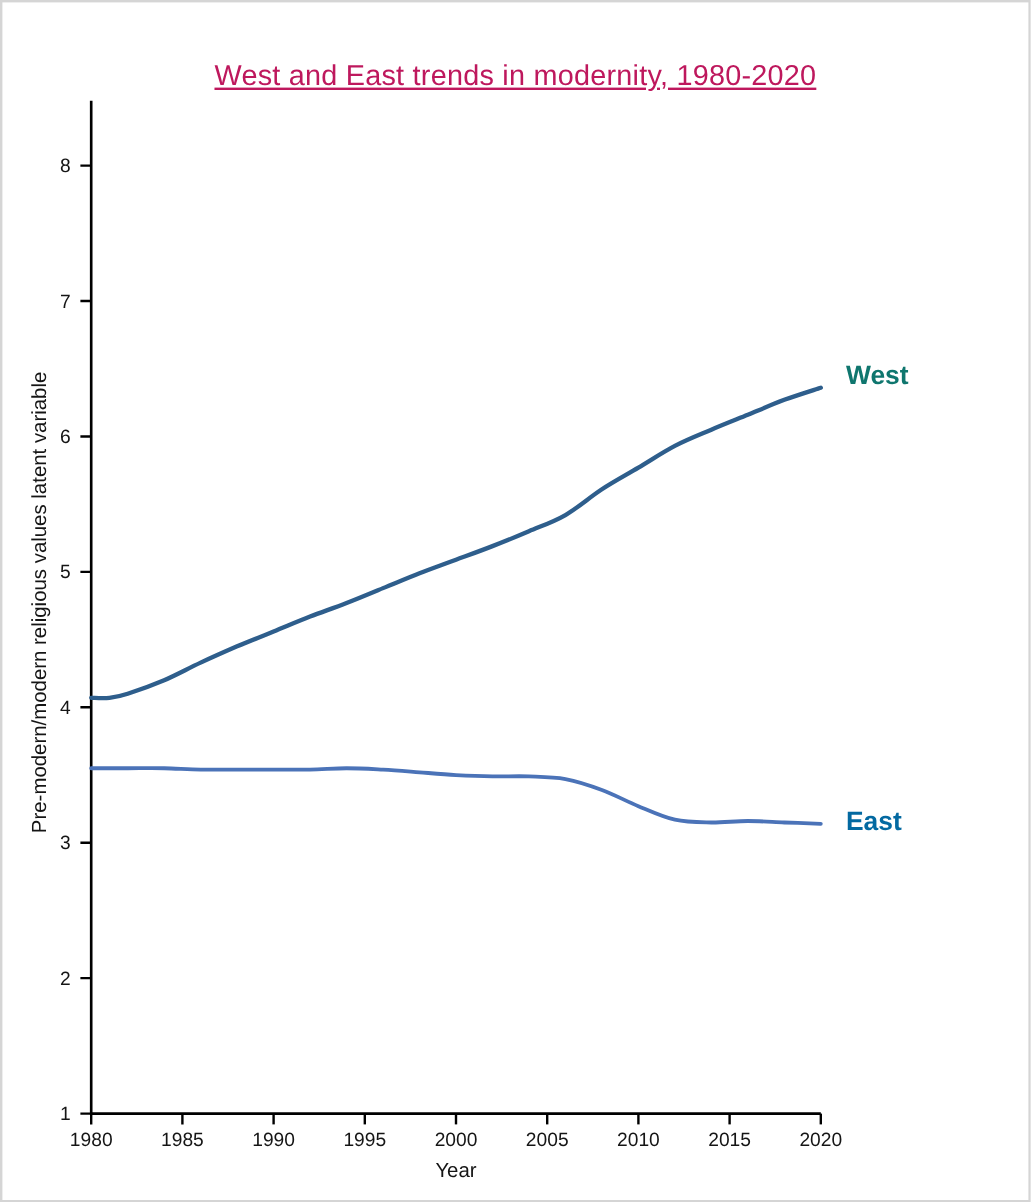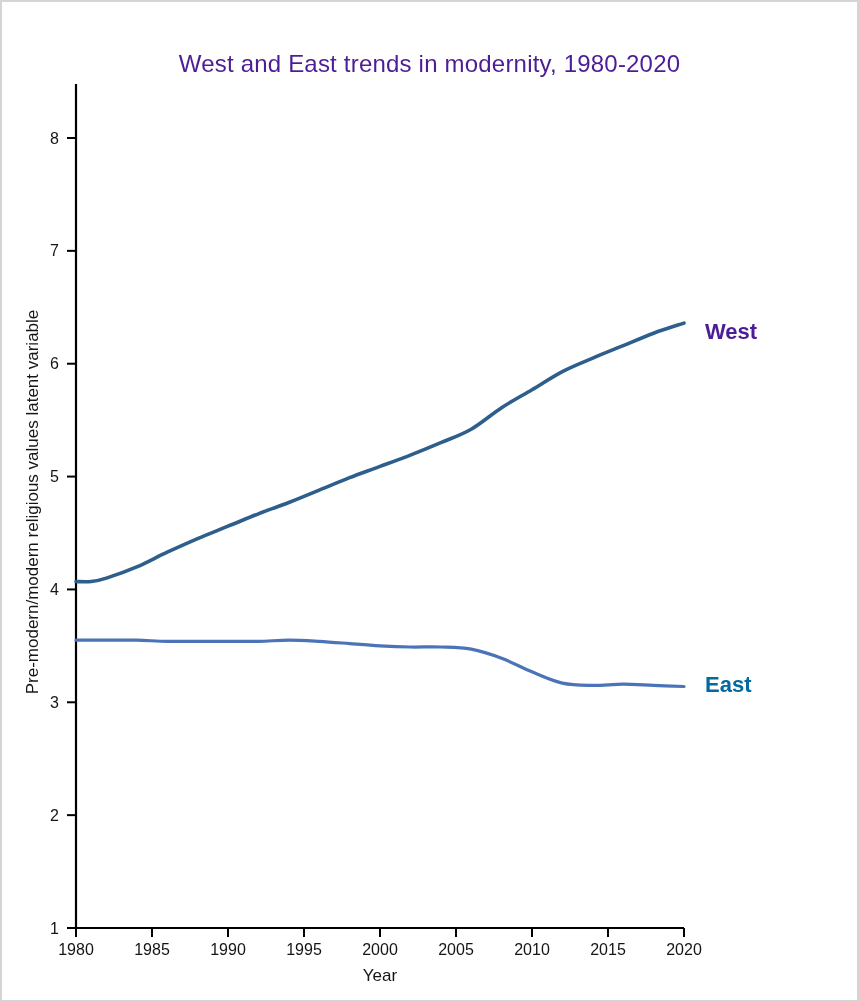--- a/index.html
+++ b/index.html
@@ -18,22 +18,23 @@
     font-family: "Liberation Sans", sans-serif;
   }
   .chart-title {
     position: absolute;
     top: 48px;
     left: 0;
     width: 100%;
     text-align: center;
     font-size: 24px;
     letter-spacing: 0.2px;
-    color: #4c1d95;
+    color: #be185d;
     white-space: nowrap;
+    text-decoration: underline;
   }
   .y-axis-title {
     position: absolute;
     top: 500px;
     left: 31px;
     transform: translate(-50%, -50%) rotate(-90deg);
     white-space: nowrap;
     font-size: 17px;
     color: #151515;
   }
@@ -102,15 +103,15 @@
       <line x1="606" y1="926" x2="606" y2="935" stroke="#000000" stroke-width="2"></line>
       <text x="606" y="953" text-anchor="middle" class="tick-label">2015</text>
       <line x1="682" y1="926" x2="682" y2="935" stroke="#000000" stroke-width="2"></line>
       <text x="682" y="953" text-anchor="middle" class="tick-label">2020</text>
       <path d="M74.0,579.5 C76.5,579.5 84.1,580.1 89.2,579.5 C94.3,579.0 96.8,578.6 104.4,576.1 C112.0,573.7 124.7,569.2 134.8,564.9 C144.9,560.5 155.1,554.9 165.2,550.2 C175.3,545.5 185.5,541.0 195.6,536.6 C205.7,532.3 215.9,528.4 226.0,524.2 C236.1,520.1 246.3,515.8 256.4,511.8 C266.5,507.9 276.7,504.5 286.8,500.5 C296.9,496.6 307.1,492.3 317.2,488.1 C327.3,484.0 337.5,479.7 347.6,475.7 C357.7,471.8 367.9,468.2 378.0,464.4 C388.1,460.7 398.3,457.1 408.4,453.1 C418.5,449.2 428.7,445.0 438.8,440.7 C448.9,436.4 459.1,433.0 469.2,427.2 C479.3,421.3 489.5,412.3 499.6,405.7 C509.7,399.1 519.9,393.7 530.0,387.7 C540.1,381.7 550.3,374.9 560.4,369.6 C570.5,364.3 580.7,360.4 590.8,356.1 C600.9,351.7 611.1,347.8 621.2,343.7 C631.3,339.5 641.5,335.0 651.6,331.2 C661.7,327.5 676.9,322.8 682.0,321.1" fill="none" stroke="#2e5e8c" stroke-width="3.6" stroke-linecap="round" stroke-linejoin="round"></path>
       <path d="M74.0,638.2 C79.1,638.2 94.3,638.2 104.4,638.2 C114.5,638.2 124.7,638.0 134.8,638.2 C144.9,638.4 155.1,639.2 165.2,639.3 C175.3,639.5 185.5,639.3 195.6,639.3 C205.7,639.3 215.9,639.3 226.0,639.3 C236.1,639.3 246.3,639.5 256.4,639.3 C266.5,639.2 276.7,638.2 286.8,638.2 C296.9,638.2 307.1,638.8 317.2,639.3 C327.3,639.9 337.5,640.8 347.6,641.6 C357.7,642.4 367.9,643.3 378.0,643.9 C388.1,644.4 398.3,644.8 408.4,645.0 C418.5,645.2 428.7,644.6 438.8,645.0 C448.9,645.4 459.1,645.4 469.2,647.2 C479.3,649.1 489.5,652.5 499.6,656.3 C509.7,660.0 519.9,665.7 530.0,669.8 C540.1,674.0 550.3,678.8 560.4,681.1 C570.5,683.4 580.7,683.2 590.8,683.4 C600.9,683.5 611.1,682.2 621.2,682.2 C631.3,682.2 641.5,683.0 651.6,683.4 C661.7,683.7 676.9,684.3 682.0,684.5" fill="none" stroke="#4b73b8" stroke-width="3.2" stroke-linecap="round" stroke-linejoin="round"></path>
     </svg>
   <div class="chart-title">West and East trends in modernity, 1980-2020</div>
   <div class="y-axis-title">Pre-modern/modern religious values latent variable</div>
   <div class="x-axis-title">Year</div>
-  <div class="series-label" id="label-west" style="left: 703px; top: 317px; color: #4c1d95;">West</div>
+  <div class="series-label" id="label-west" style="left: 703px; top: 298px; color: #0f766e;">West</div>
   <div class="series-label" id="label-east" style="left: 703px; top: 670.486px; color: #0369a1;">East</div>
 </div>
 
 </body></html>

